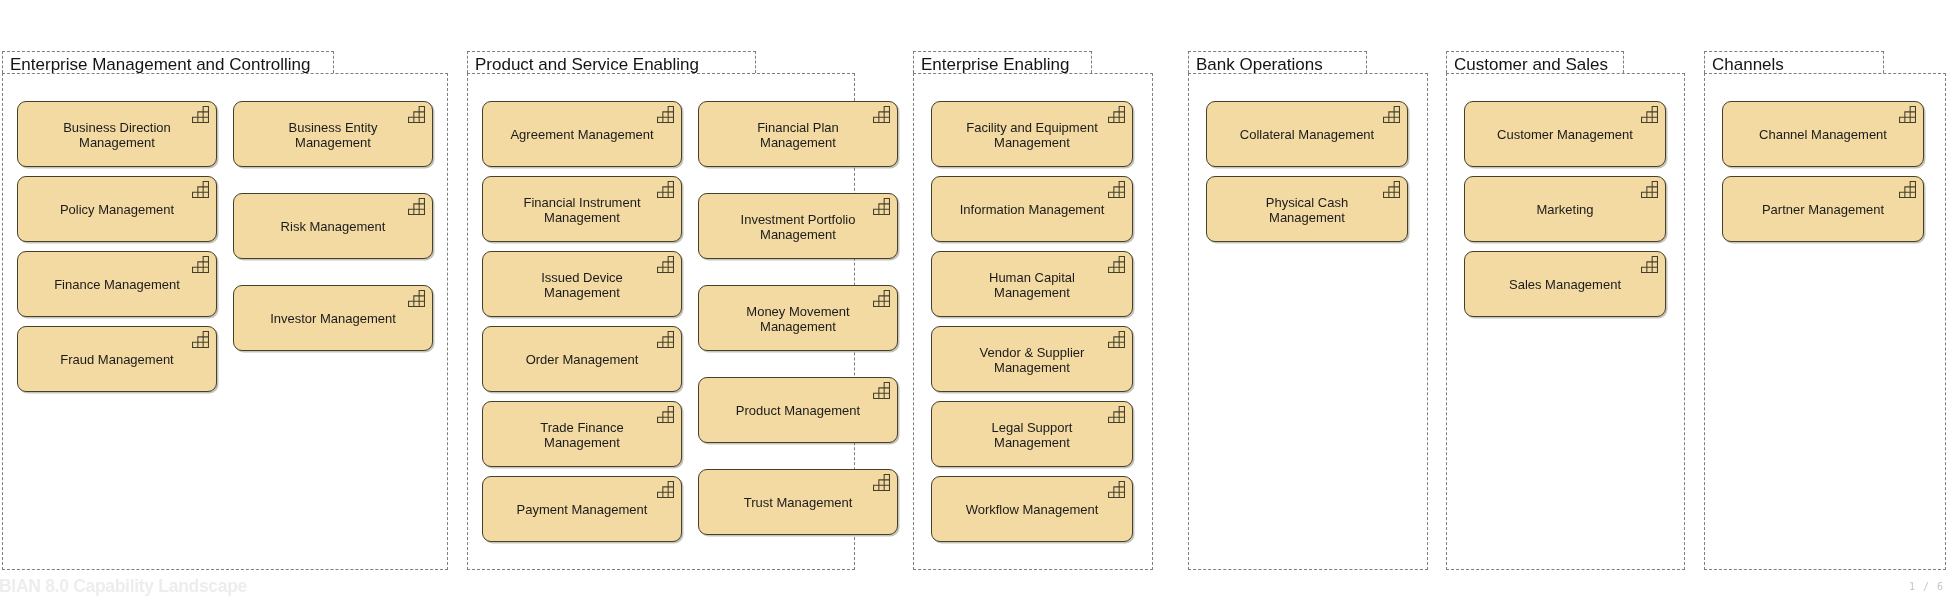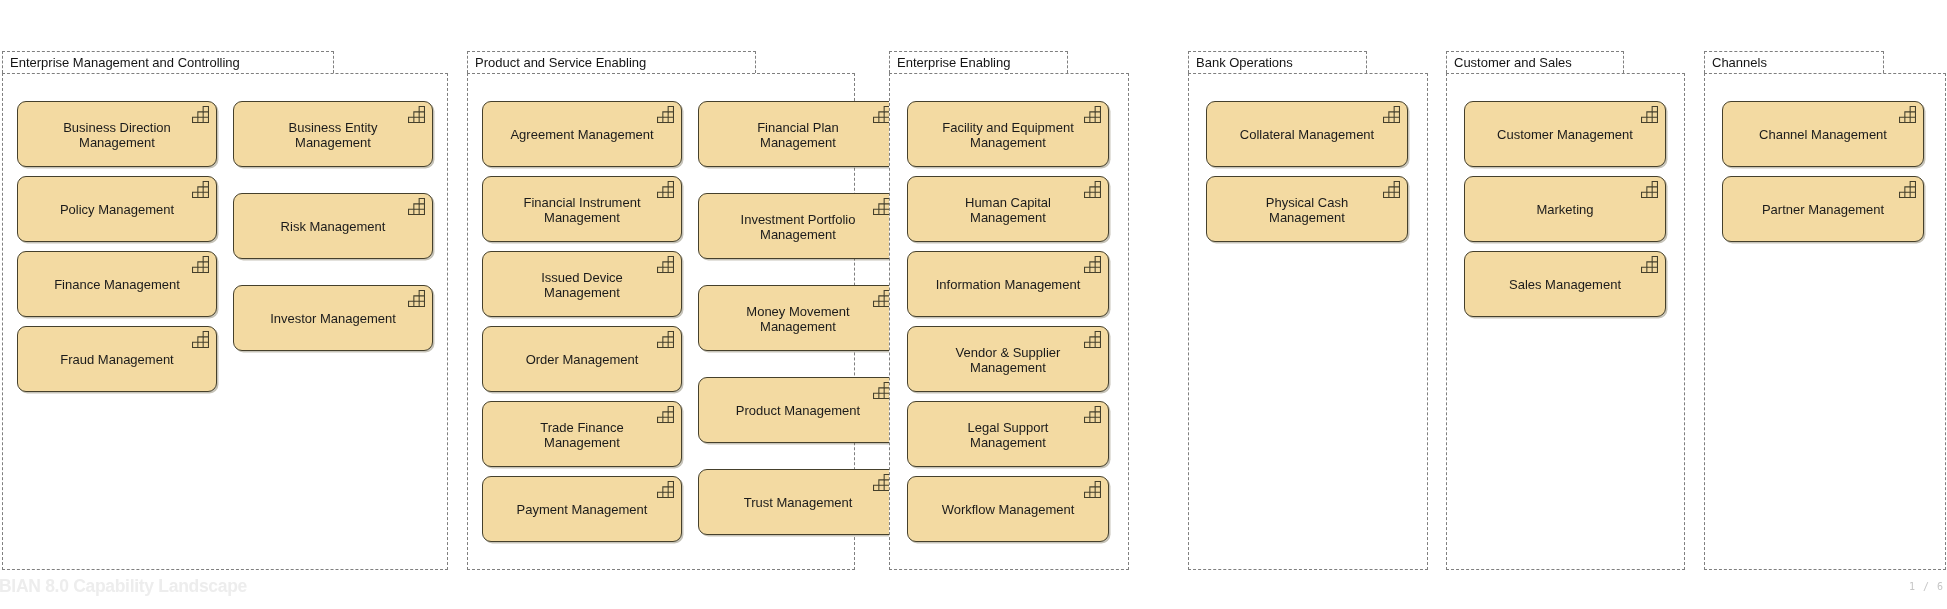--- a/index.html
+++ b/index.html
@@ -17,21 +17,21 @@
     width:74.5%;
     box-sizing:border-box;
     border:1px dashed var(--group-border,#7f7f7f);
     border-bottom:none;
     background:#ffffff;
     z-index:2;
   }
   .group-label{
     display:block;
     padding:3px 0 0 7px;
-    font-size:13px;
+    font-size:17px;
     color:#141414;
     white-space:nowrap;
   }
   .group-body{
     position:relative;
     height:497px;
     box-sizing:border-box;
     border:1px dashed var(--group-border,#7f7f7f);
     background:#ffffff;
     z-index:1;
@@ -227,43 +227,43 @@
         <div class="cap">
           <svg class="cap-icon" width="17" height="17" viewBox="0 0 16 16">
               <use href="#cap-icon-symbol"></use>
             </svg>
           <span class="cap-label">Trust Management</span>
         </div>
       </div>
     </div>
   </section>
 
-  <section class="group" style="left:889px;width:240px">
+  <section class="group" style="left:913px;width:240px">
     <div class="group-tab">
       <span class="group-label">Enterprise Enabling</span>
     </div>
     <div class="group-body">
       <div class="col single">
         <div class="cap">
           <svg class="cap-icon" width="17" height="17" viewBox="0 0 16 16">
               <use href="#cap-icon-symbol"></use>
             </svg>
           <span class="cap-label">Facility and Equipment Management</span>
         </div>
         <div class="cap">
           <svg class="cap-icon" width="17" height="17" viewBox="0 0 16 16">
               <use href="#cap-icon-symbol"></use>
             </svg>
+          <span class="cap-label">Information Management</span>
+        </div>
+        <div class="cap">
+          <svg class="cap-icon" width="17" height="17" viewBox="0 0 16 16">
+              <use href="#cap-icon-symbol"></use>
+            </svg>
           <span class="cap-label">Human Capital Management</span>
-        </div>
-        <div class="cap">
-          <svg class="cap-icon" width="17" height="17" viewBox="0 0 16 16">
-              <use href="#cap-icon-symbol"></use>
-            </svg>
-          <span class="cap-label">Information Management</span>
         </div>
         <div class="cap">
           <svg class="cap-icon" width="17" height="17" viewBox="0 0 16 16">
               <use href="#cap-icon-symbol"></use>
             </svg>
           <span class="cap-label">Vendor &amp; Supplier Management</span>
         </div>
         <div class="cap">
           <svg class="cap-icon" width="17" height="17" viewBox="0 0 16 16">
               <use href="#cap-icon-symbol"></use>

